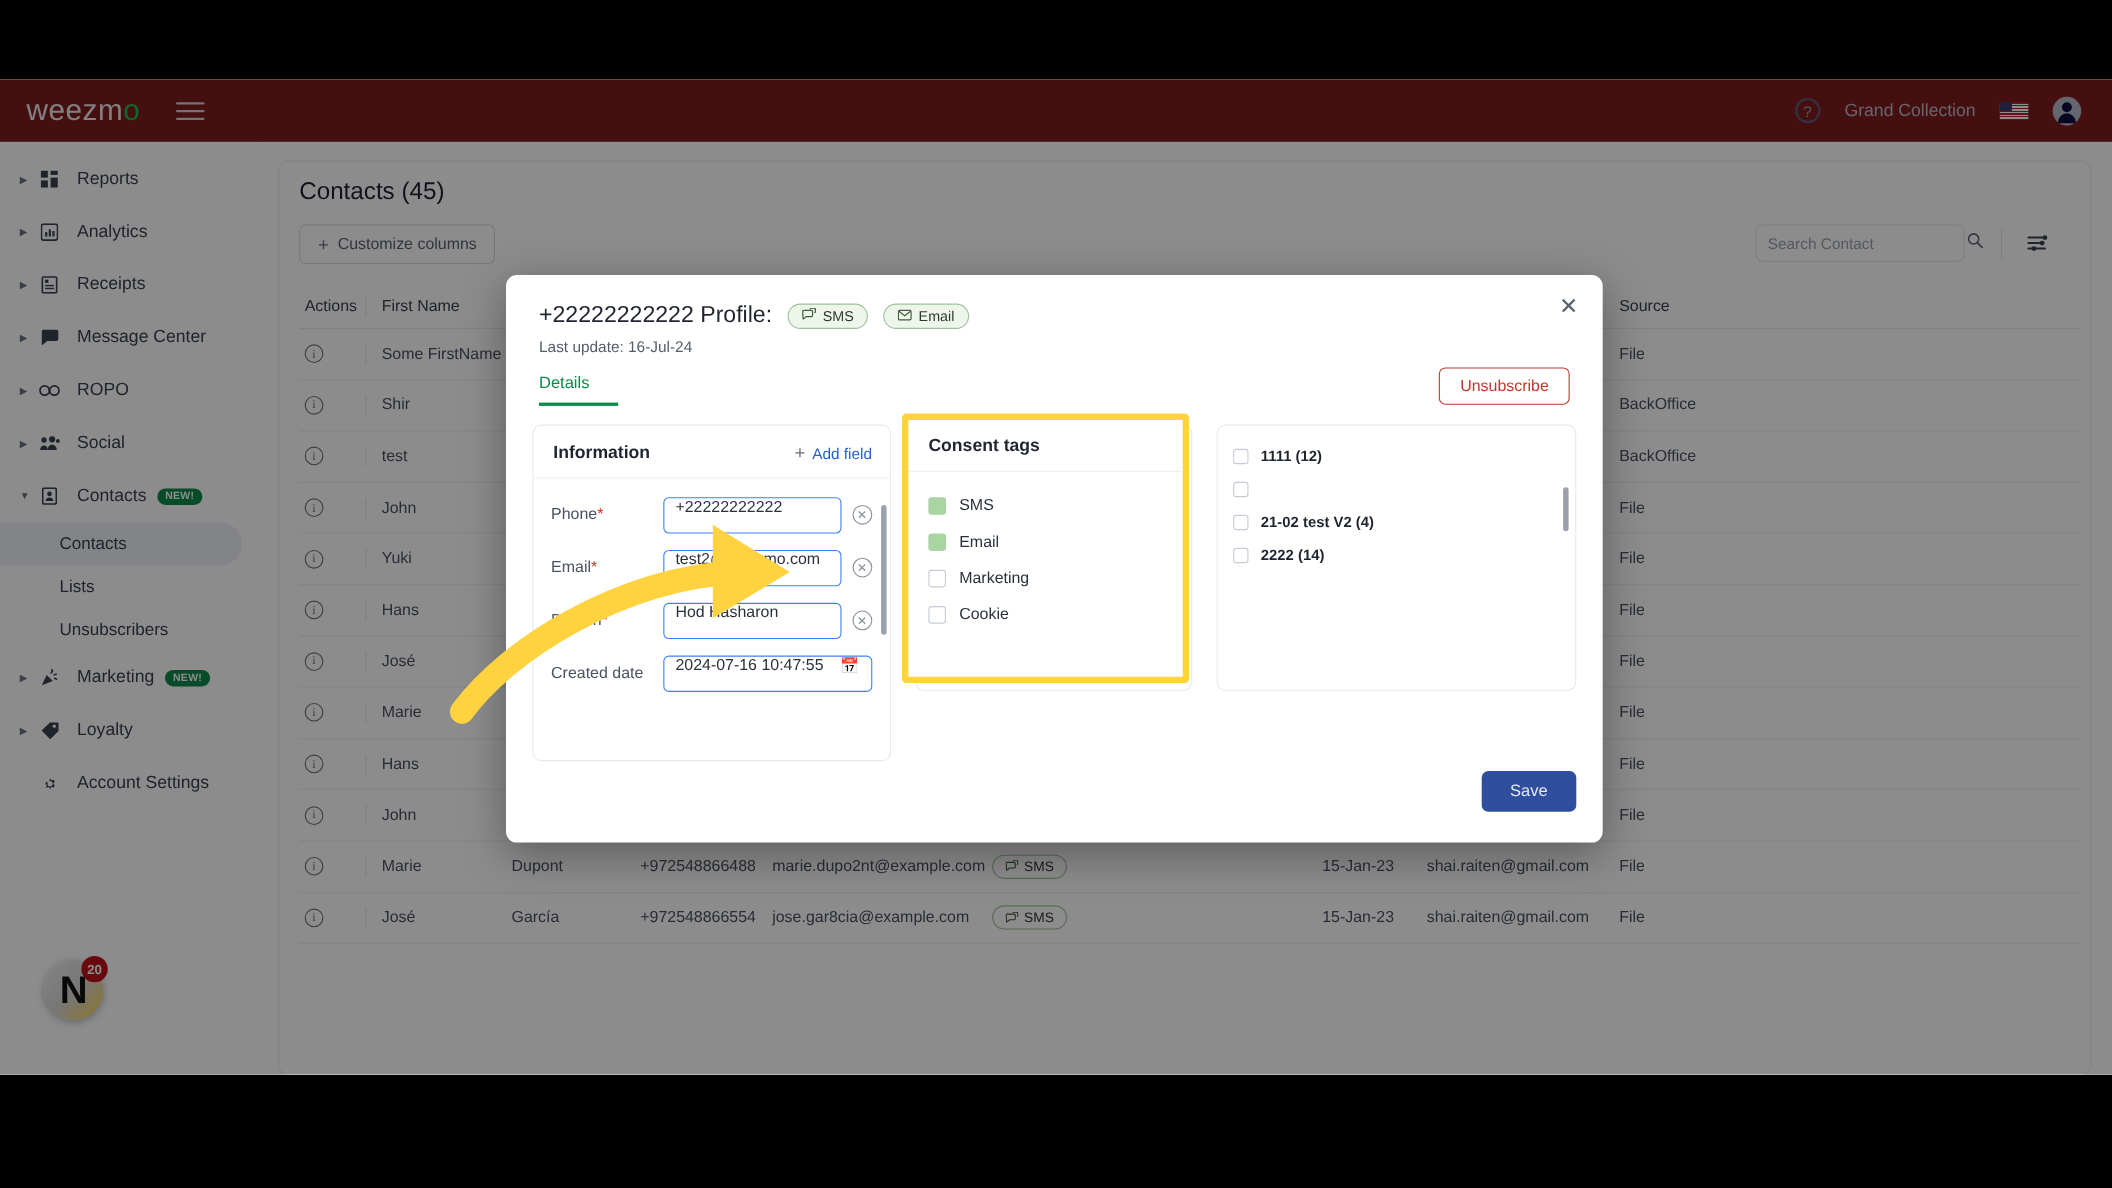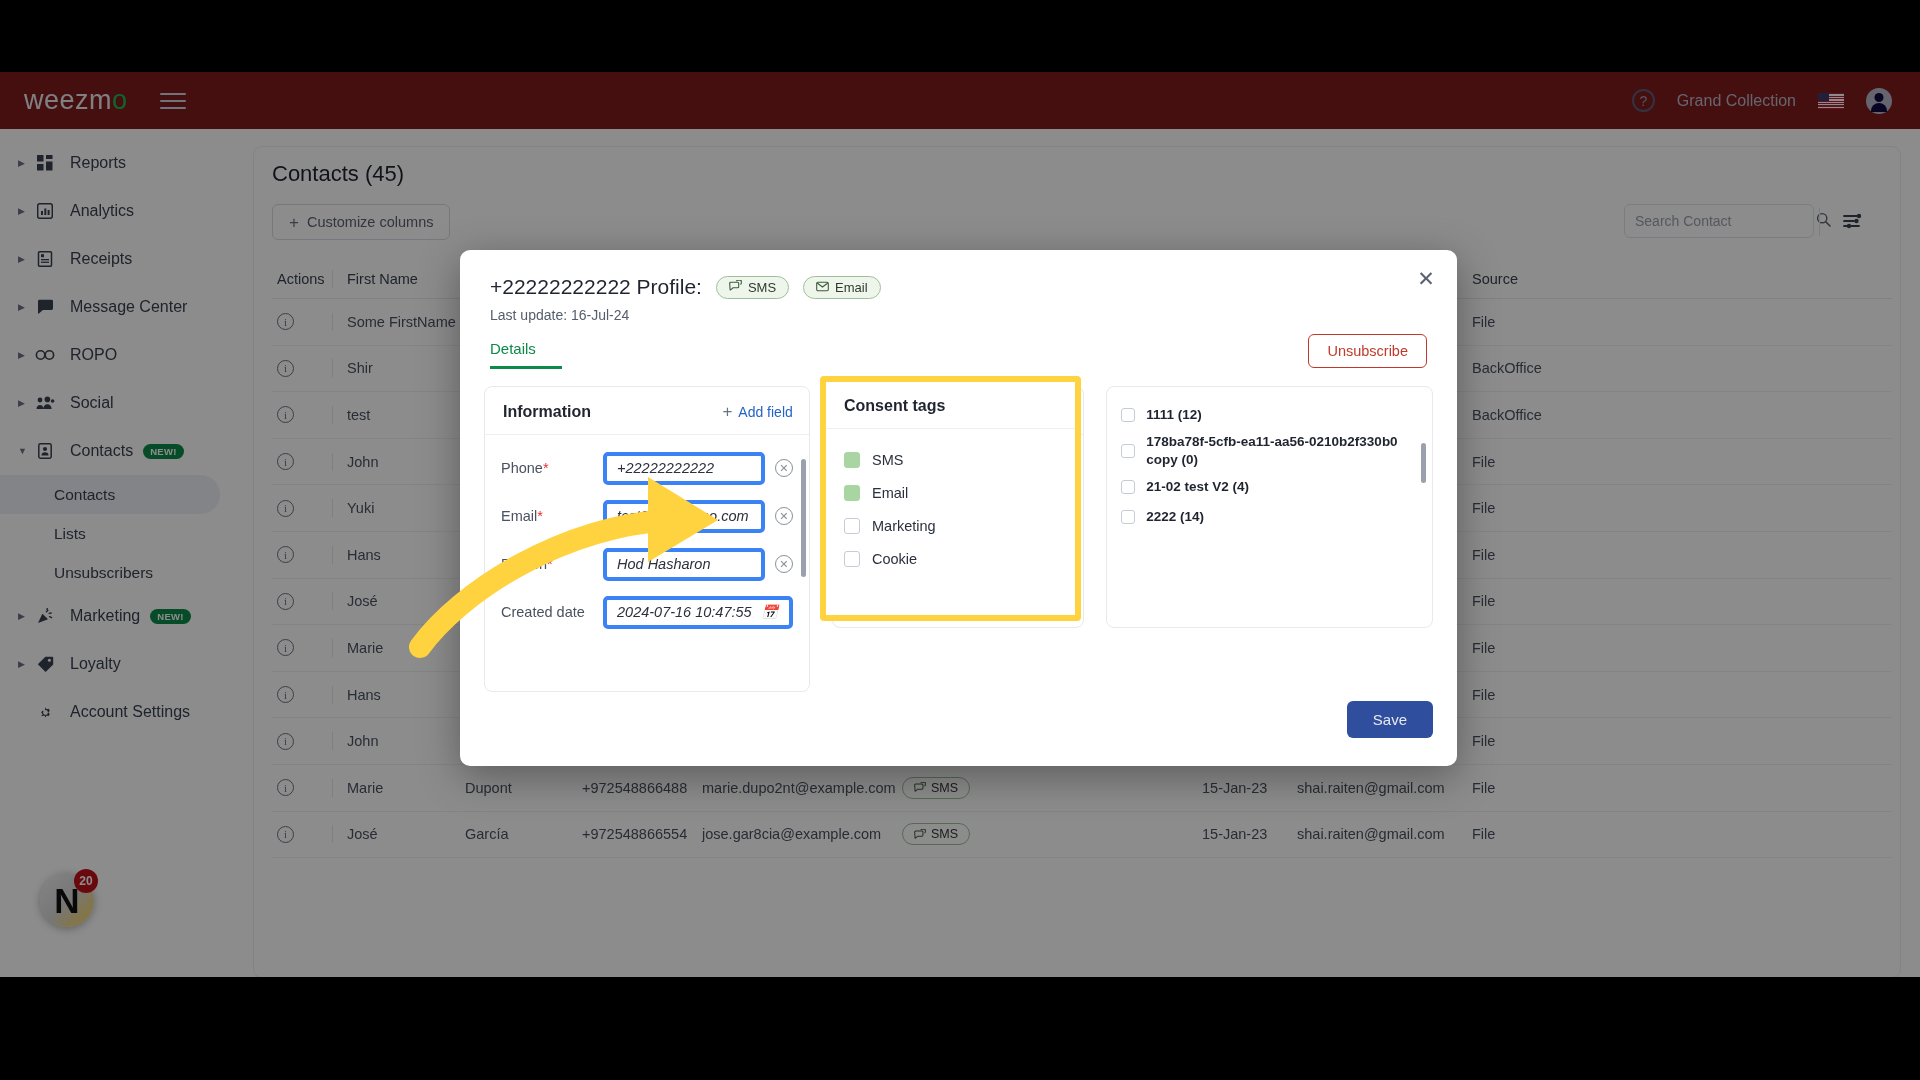--- a/index.html
+++ b/index.html
@@ -82,21 +82,21 @@
     position:absolute; left:20px; top:18px; width:1646px; height:830px;
     background:#fff; border-radius:8px; box-shadow:0 0 0 1px #eceef2;
   }
   .page-title { position:absolute; left:18px; top:14px; font-size:22px; color:#1f2430;}
   .toolbar-row { position:absolute; left:18px; top:57px; right:18px; height:44px; }
   .btn-outline {
     display:inline-flex;align-items:center;gap:8px;height:36px;padding:0 16px;
     border:1px solid #d7dbe2;border-radius:6px;background:#fff;color:#5b6270;font-size:14.5px;cursor:pointer;
   }
   .plus-ico{font-size:17px;line-height:1;color:#6b7280;}
-  .search-wrap { position:absolute; right:68px; top:0; }
+  .search-wrap { position:absolute; right:96px; top:0; }
   .search-box {
     width:190px;height:34px;border:1px solid #dfe3e9;border-radius:6px;background:#fff;
     display:flex;align-items:center;padding:0 10px;
   }
   .search-box input {
     border:none;outline:none;flex:1;font-size:14px;color:#5b6270;background:transparent;
     font-family:"Liberation Sans", sans-serif;
   }
   .search-box input::placeholder{color:#9aa1ad;}
   .sep-vert { position:absolute; right:62px; top:4px; width:1px; height:28px; background:#e3e6eb;}
@@ -175,22 +175,22 @@
   .panel-consent{width:258px;height:242px;}
   .panel-list{width:334px;height:242px;}
   .add-field{
     position:absolute;right:16px;top:16px;display:flex;align-items:center;gap:6px;color:#2563c9;font-size:14px;cursor:pointer;
   }
   .info-body{padding:9px 16px 0 16px;}
   .frow{display:flex;align-items:center;height:48px;gap:10px;}
   .flabel{width:92px;font-size:14.5px;color:#4a5160;}
   .flabel .req{color:#e03131;}
   .finput{
-    flex:1;height:33px;border:4px solid #3b82f6;border-radius:5px;background:#fff;display:flex;align-items:center;
-    padding:0 10px;font-size:14.5px;color:#2b313c;justify-content:space-between;font-style:italic;
+    flex:1;height:33px;border:1px solid #3b82f6;border-radius:5px;background:#fff;display:flex;align-items:flex-start;
+    padding:0 10px;font-size:14.5px;color:#2b313c;justify-content:space-between;
   }
   .clear-ico{
     width:18px;height:18px;border-radius:50%;border:1.3px solid #8a909c;color:#8a909c;font-size:11px;
     display:flex;align-items:center;justify-content:center;cursor:pointer;flex:0 0 18px;
   }
   .cal-ico{color:#98a0ac;font-size:14px;}
   .info-scrollbar{position:absolute;right:3px;top:72px;width:5px;height:118px;background:#9aa1ad;border-radius:3px;}
 
   .consent-body{padding:14px 18px;}
   .crow{display:flex;align-items:center;gap:12px;height:33px;}
@@ -736,21 +736,20 @@
 
       <div class="panel panel-list">
         <div class="list-body">
           <div id="list-rows">
                 <div class="lrow">
                   <span class="lbox"></span>
                   <span class="llabel">1111 (12)</span>
                 </div>
                 <div class="lrow">
                   <span class="lbox"></span>
-                  <span class="llabel">178ba78f-5cfb-ea11-aa56-0210b2f330b0 copy (0)</span>
                 </div>
                 <div class="lrow">
                   <span class="lbox"></span>
                   <span class="llabel">21-02 test V2 (4)</span>
                 </div>
                 <div class="lrow">
                   <span class="lbox"></span>
                   <span class="llabel">2222 (14)</span>
                 </div>
               </div>

